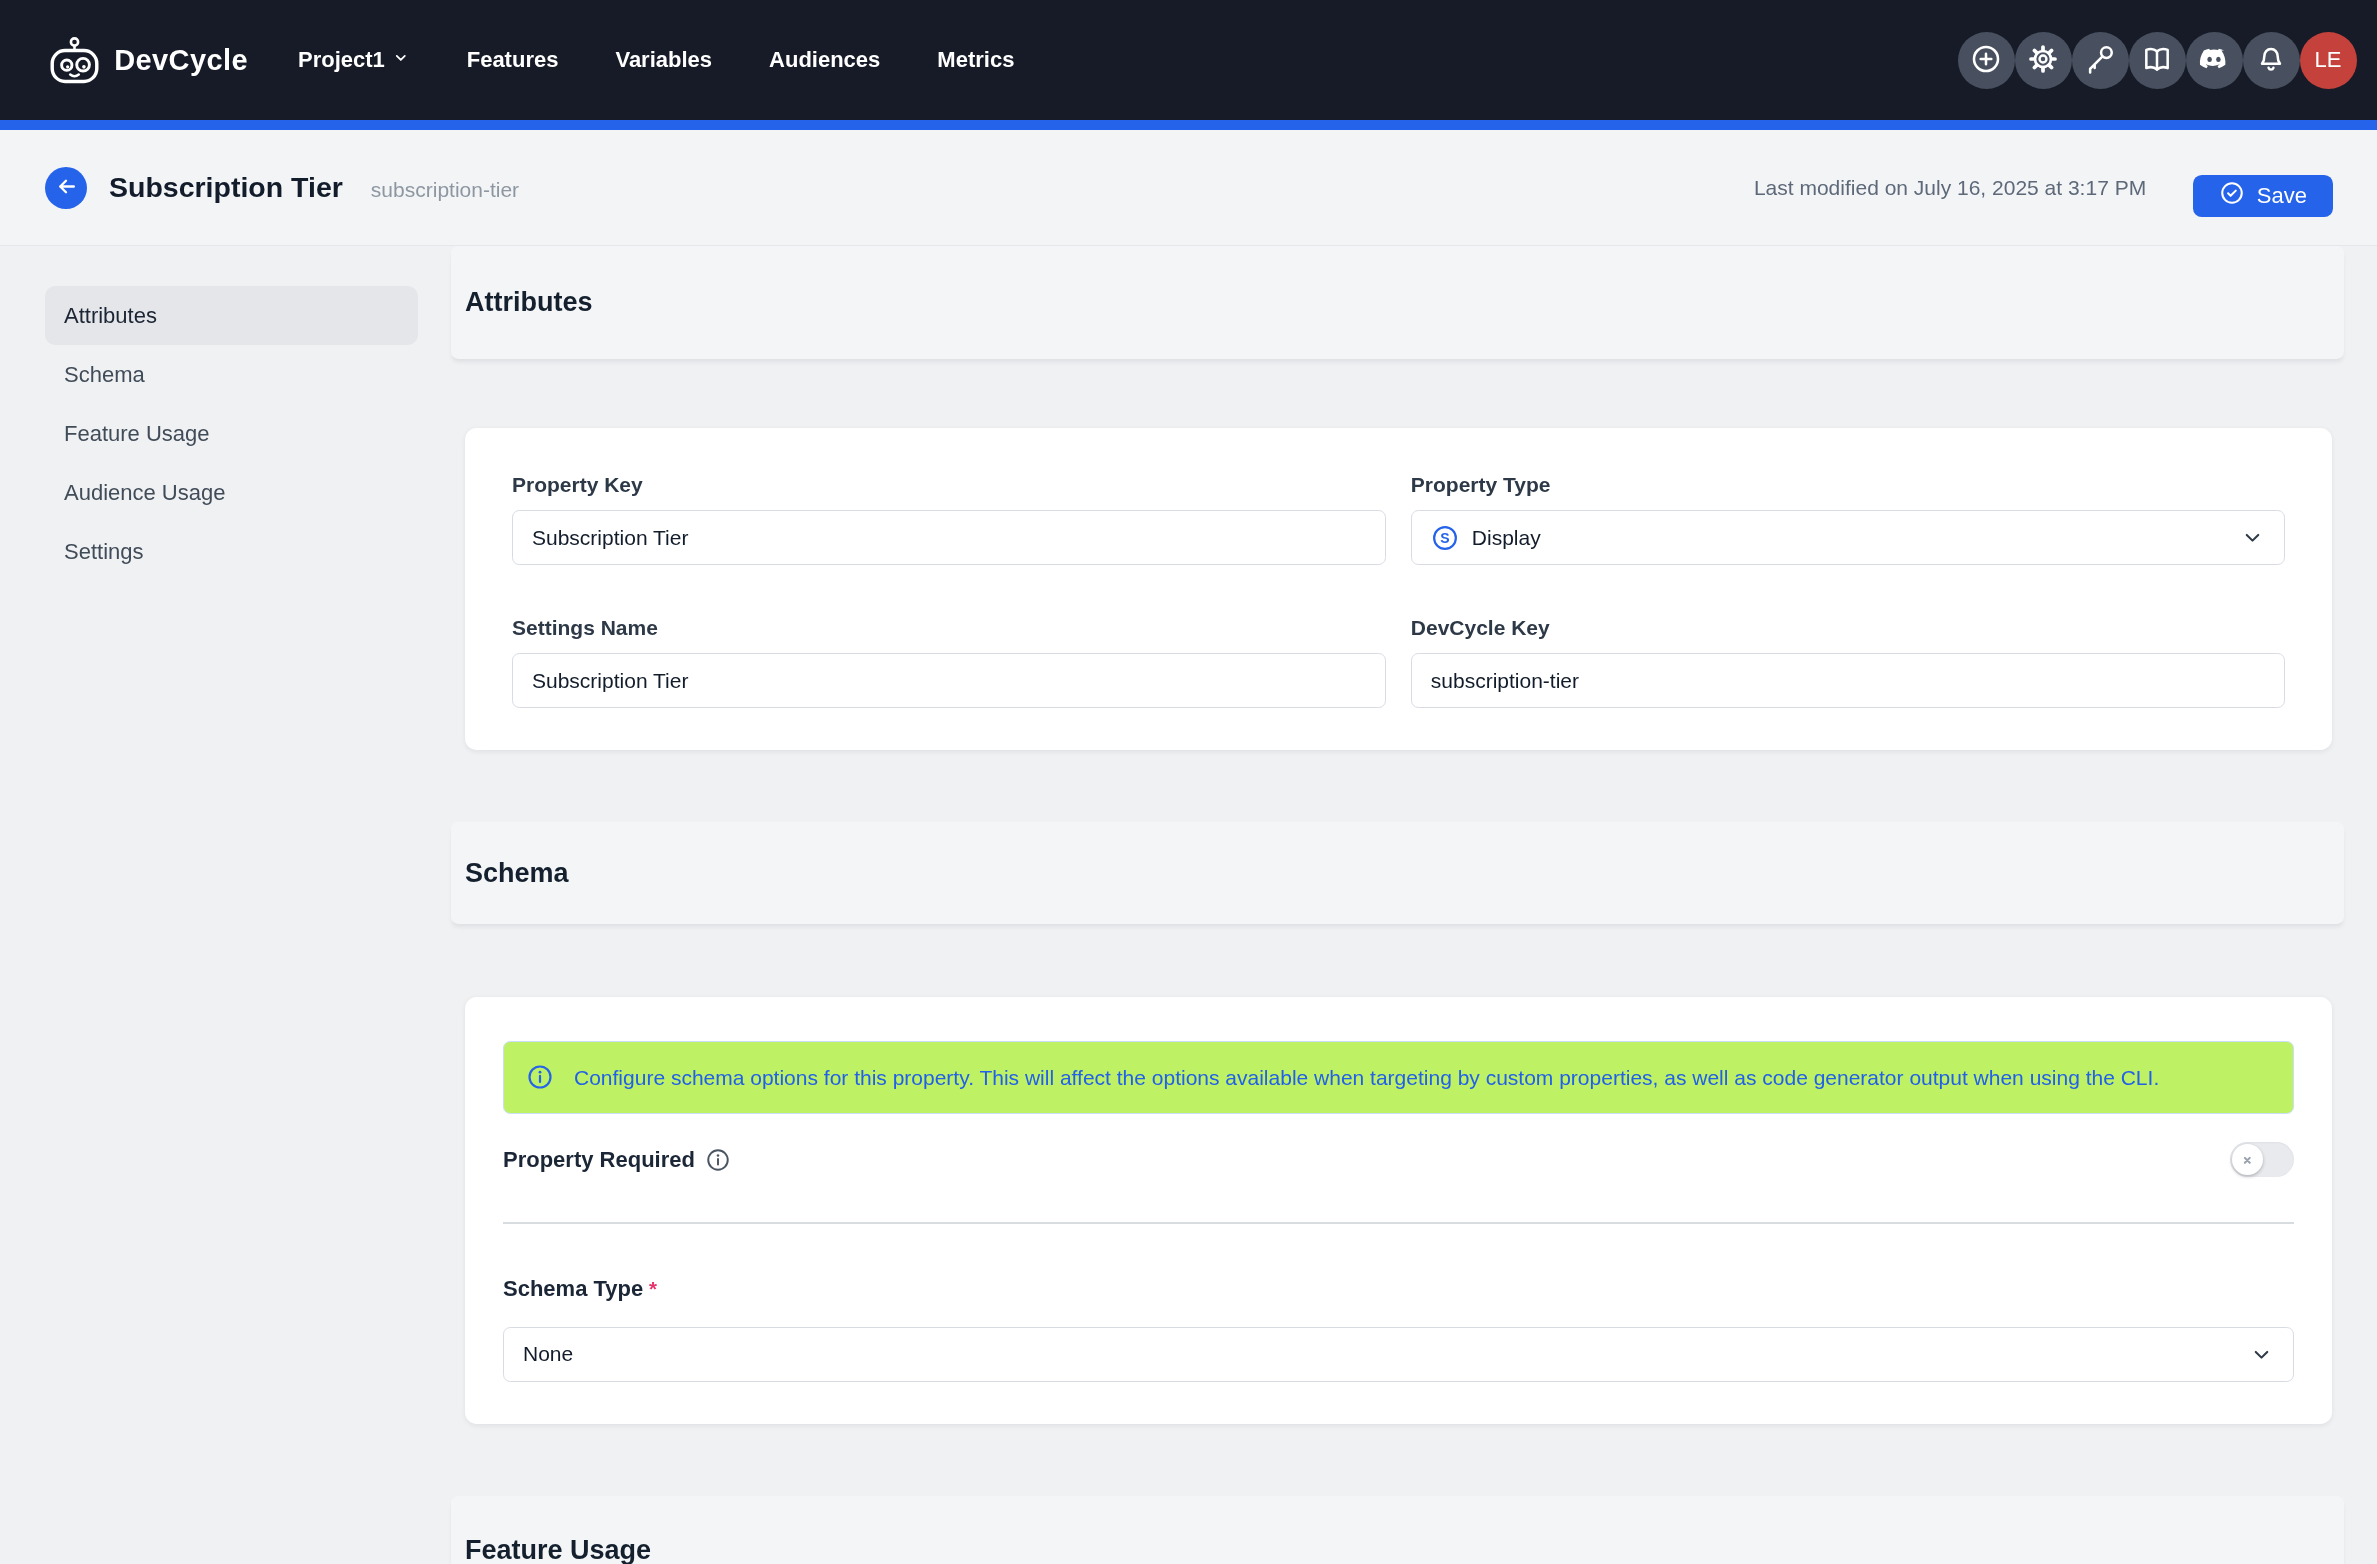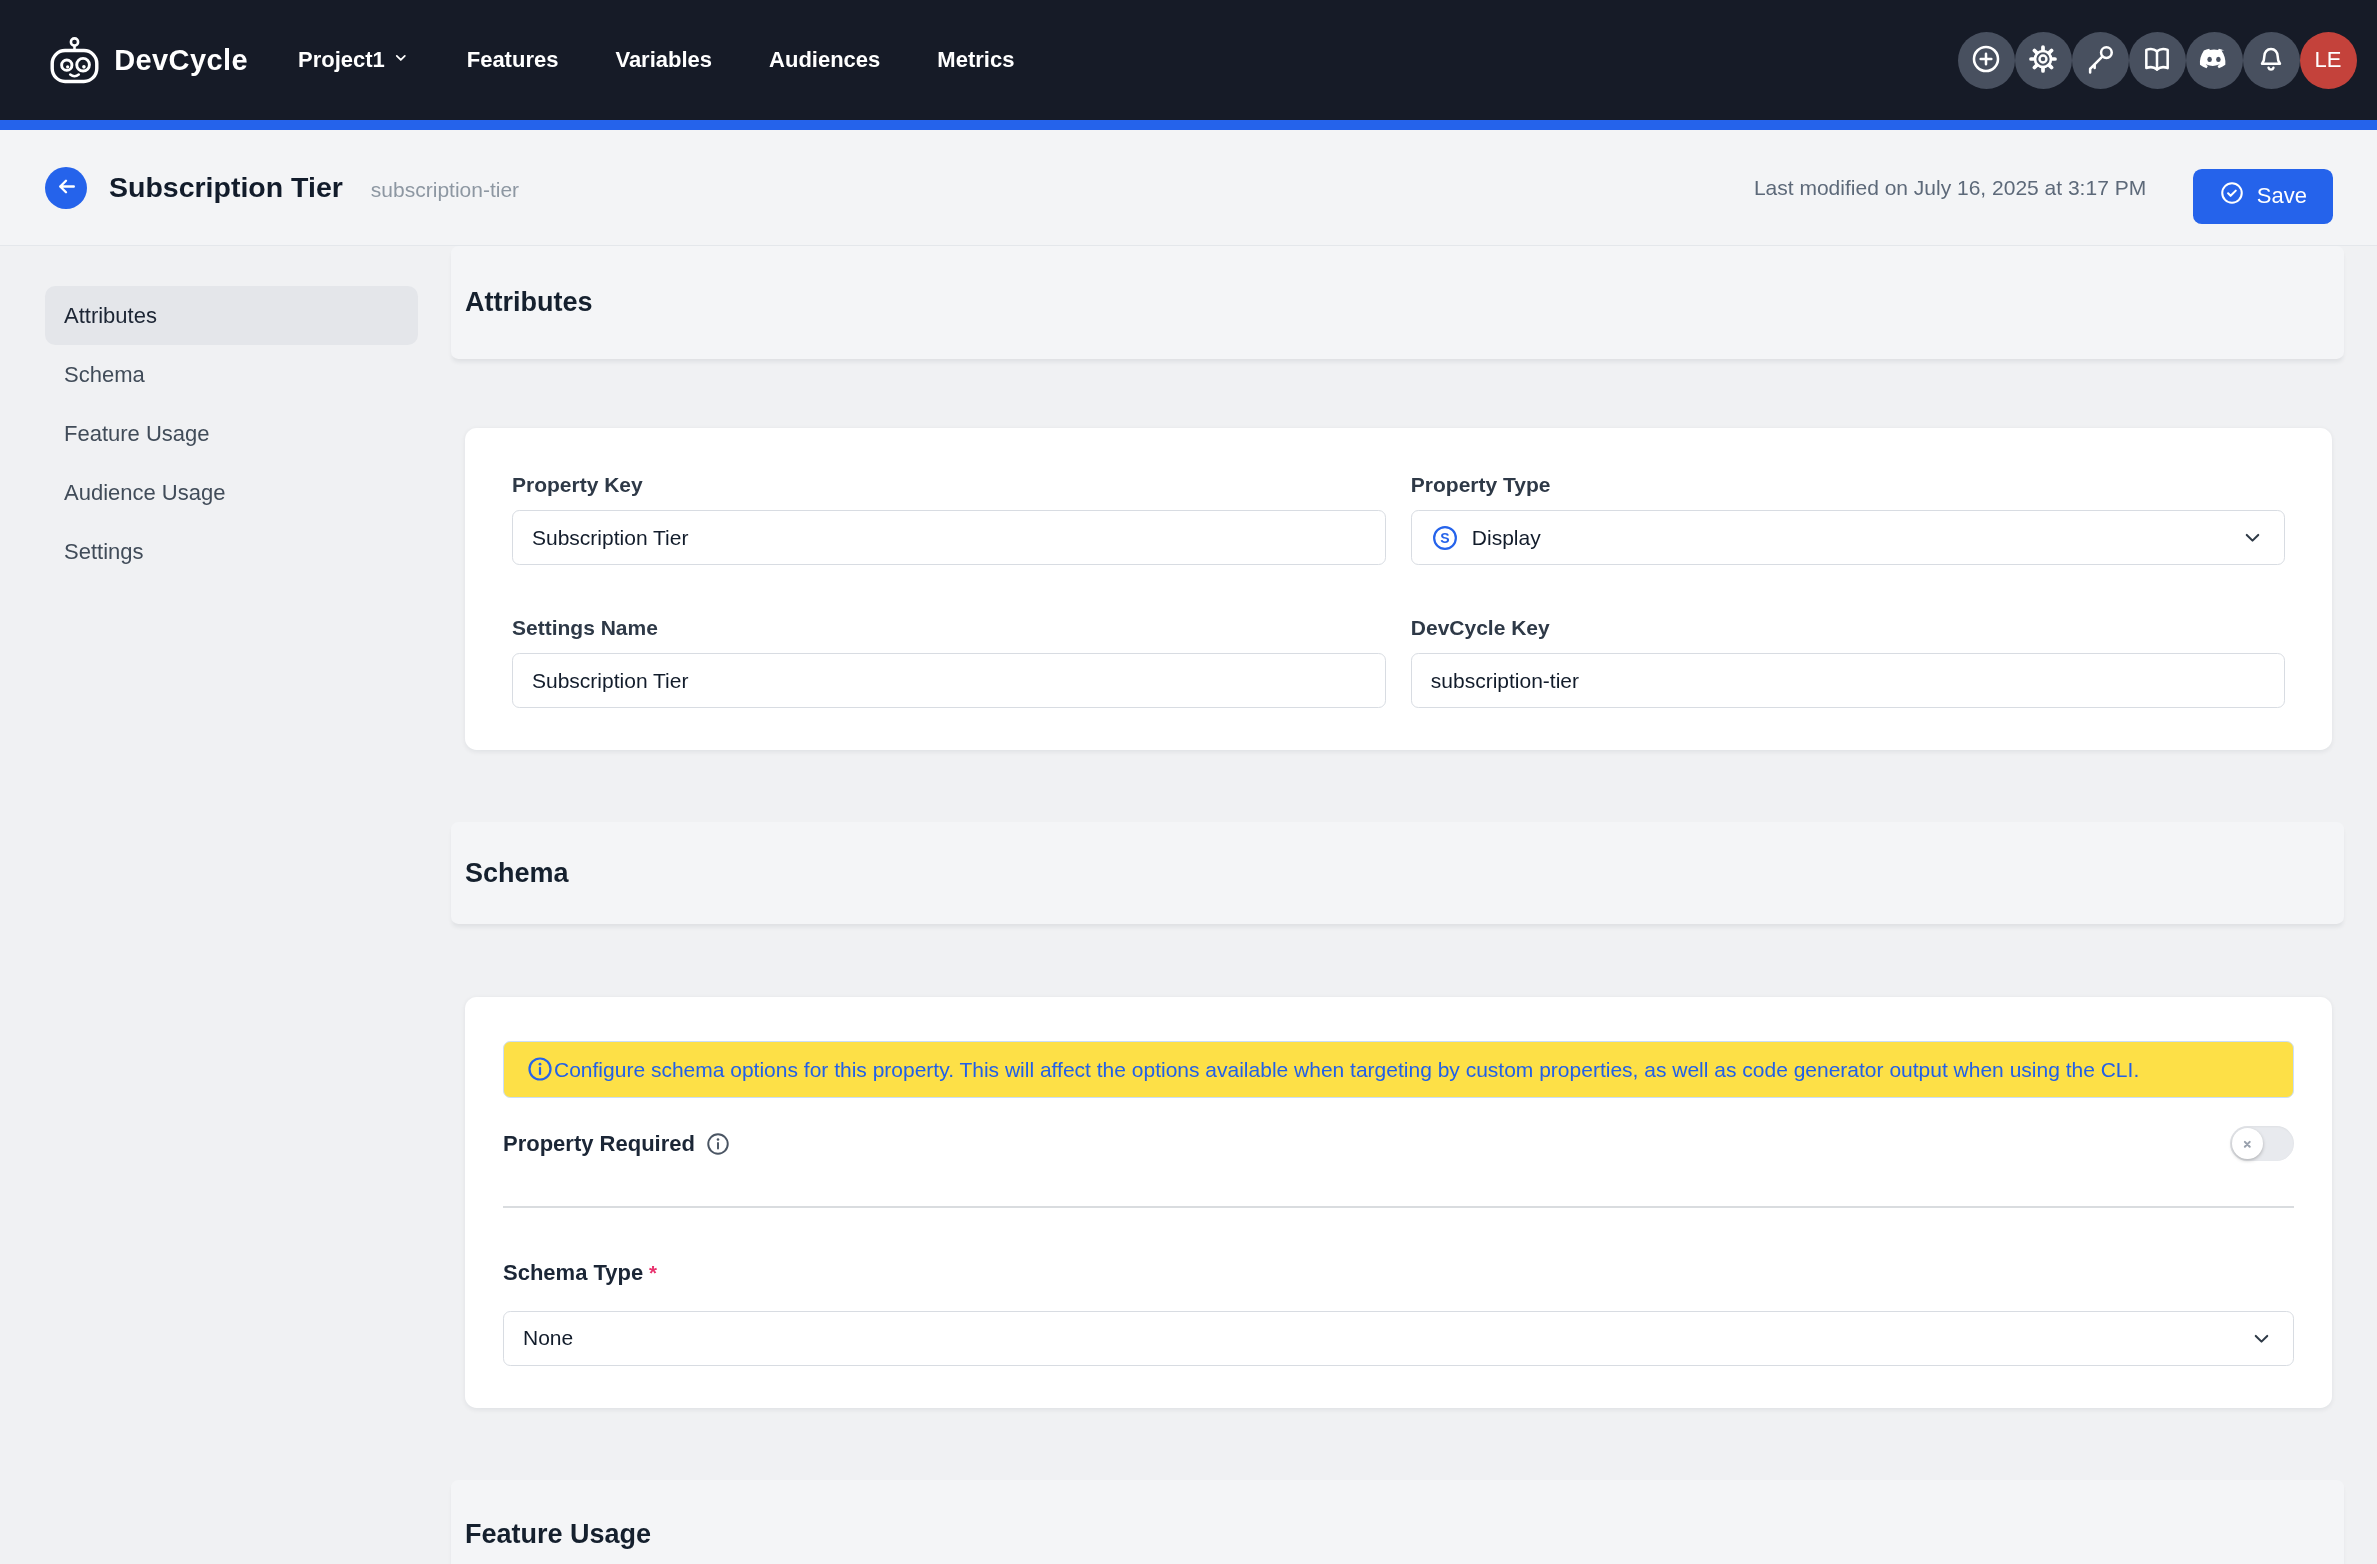--- a/index.html
+++ b/index.html
@@ -42,21 +42,21 @@
   }
   .back-btn {
     width: 42px; height: 42px; border-radius: 50%; background: #2563eb; border: none;
     display: flex; align-items: center; justify-content: center; cursor: pointer; margin-right: 22px; flex: none;
   }
   .back-btn svg { width: 25px; height: 25px; stroke: #fff; fill: none; stroke-width: 2.3; stroke-linecap: round; stroke-linejoin: round; }
   .page-title { font-size: 28.5px; font-weight: 700; color: #121c2b; margin-right: 28px; }
   .page-key { font-size: 21px; color: #8d97a2; padding-top: 4.4px; }
   .last-modified { margin-left: auto; font-size: 21px; color: #5d6979; }
   .save-btn {
-    margin-left: 47px; height: 55px; padding: 0 26px;
+    margin-left: 47px; height: 42px; padding: 0 26px;
     background: #2563eb; border: none; border-radius: 8.8px;
     color: #fff; font-size: 22px; font-weight: 500;
     display: flex; align-items: center; gap: 11.7px; cursor: pointer; margin-top: 17px;
   }
   .save-btn svg { width: 26px; height: 26px; stroke: #fff; fill: none; stroke-width: 1.9; stroke-linecap: round; stroke-linejoin: round; }
 
   
   .layout { display: flex; align-items: flex-start; }
   .sidebar { width: 373px; flex: none; margin: 40px 0 0 45px; }
   .side-item {
@@ -95,22 +95,22 @@
     display: flex; align-items: center; padding: 0 19px; gap: 13px;
     font-size: 21px; color: #121c2b; cursor: pointer;
   }
   .select .chev { margin-left: auto; display: flex; }
   .chev svg { width: 25px; height: 25px; stroke: #2f3a47; fill: none; stroke-width: 2; stroke-linecap: round; stroke-linejoin: round; }
   .s-icon svg { width: 28px; height: 28px; display: block; }
 
   
   .card-schema { margin-top: 73px; padding: 44px 38px 42px; }
   .alert {
-    height: 57px; background: #fde047; border: 1.5px solid #cadef9; border-radius: 7.3px;
-    display: flex; align-items: center; padding: 0 22px; gap: 0;
+    height: 73px; background: #bef264; border: 1.5px solid #cadef9; border-radius: 7.3px;
+    display: flex; align-items: center; padding: 0 22px; gap: 20px;
   }
   .alert svg { width: 28px; height: 28px; flex: none; stroke: #2563eb; fill: none; stroke-width: 1.9; stroke-linecap: round; }
   .alert svg .fill { fill: #2563eb; stroke: none; }
   .alert-text { font-size: 21px; color: #2160e8; }
   .req-row { margin-top: 28px; display: flex; align-items: center; gap: 10.2px; }
   .req-label { font-size: 22px; font-weight: 600; color: #1b2636; }
   .info-gray { display: flex; cursor: pointer; }
   .info-gray svg { width: 26px; height: 26px; stroke: #4a5563; fill: none; stroke-width: 1.8; stroke-linecap: round; }
   .info-gray svg .fill { fill: #4a5563; stroke: none; }
   .toggle {

